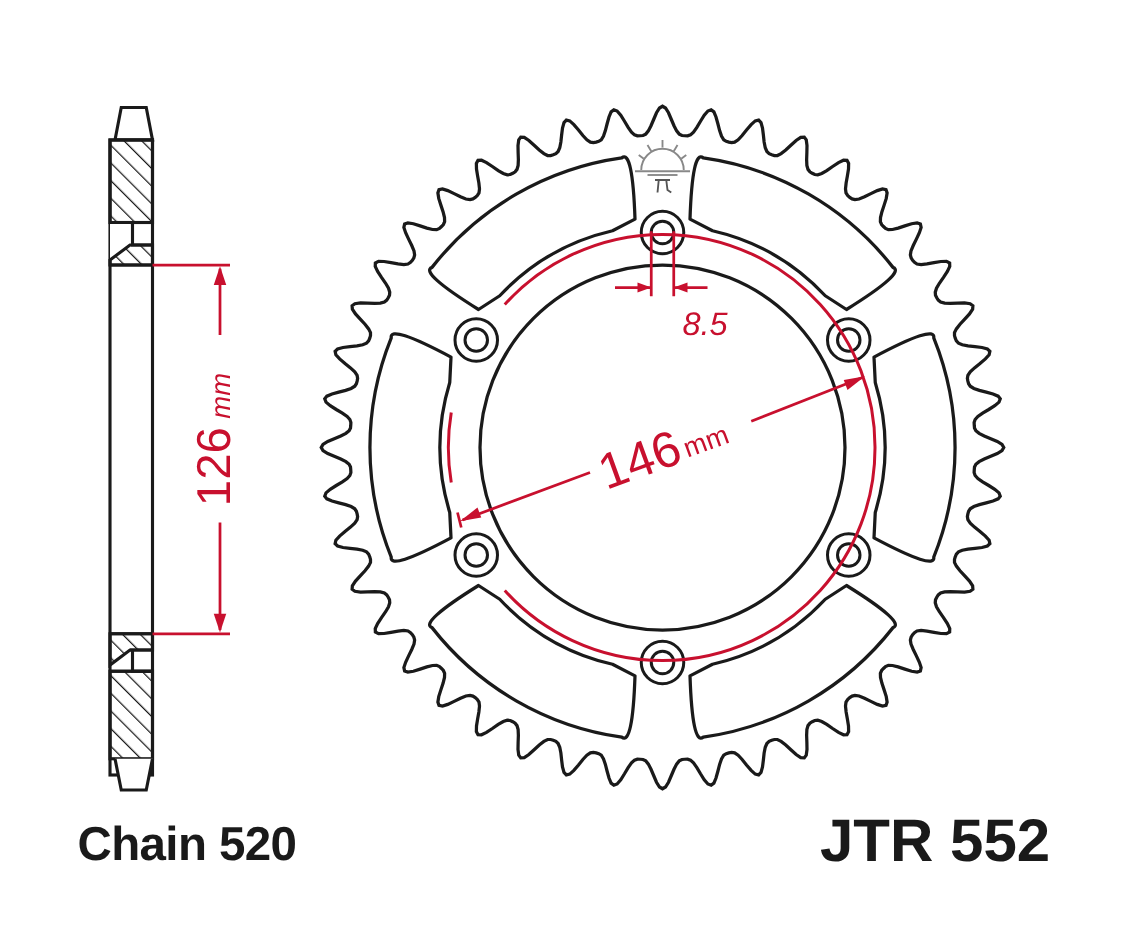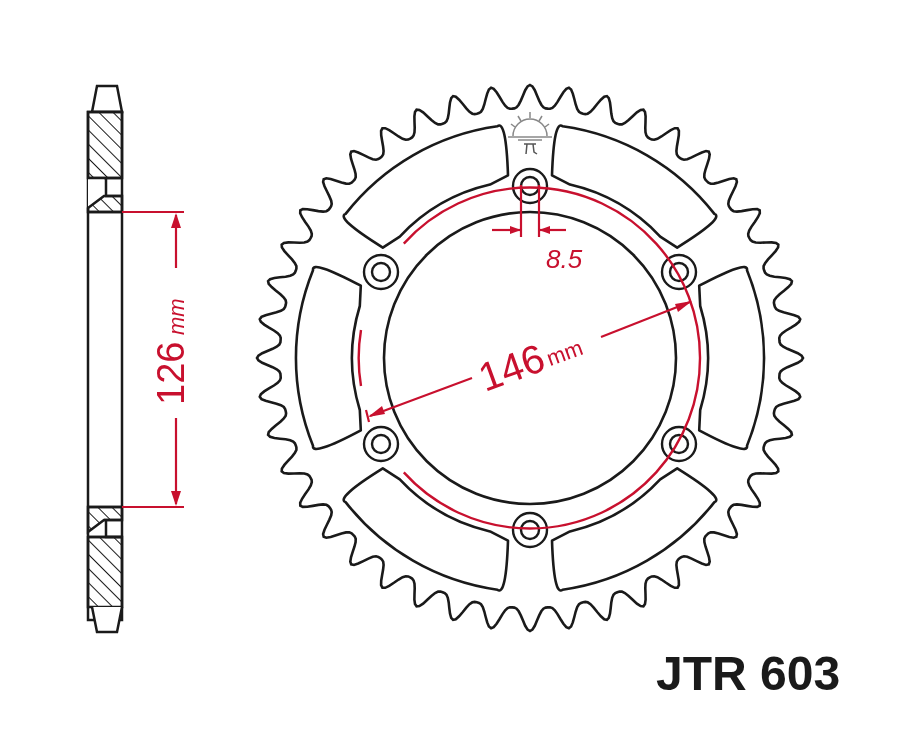--- a/index.html
+++ b/index.html
@@ -131,14 +131,15 @@
       <line x1="518" y1="116" x2="521" y2="121"></line>
       <line x1="542" y1="116" x2="539" y2="121"></line>
       <line x1="511" y1="124" x2="515" y2="127"></line>
       <line x1="549" y1="124" x2="545" y2="127"></line>
       <line x1="518" y1="140" x2="542" y2="140"></line>
       <path d="M524,144 L536,144 M527,144 L526,154 M533,144 L534,152 L537,154" stroke="#555"></path>
     </g>
   </g>
 </svg>
 
-<div class="caption" id="part-label">JTR 603</div>
+<div class="caption" id="chain-label">Chain 520</div>
+<div class="caption" id="part-label">JTR 552</div>
 </div>
 
 </body></html>

